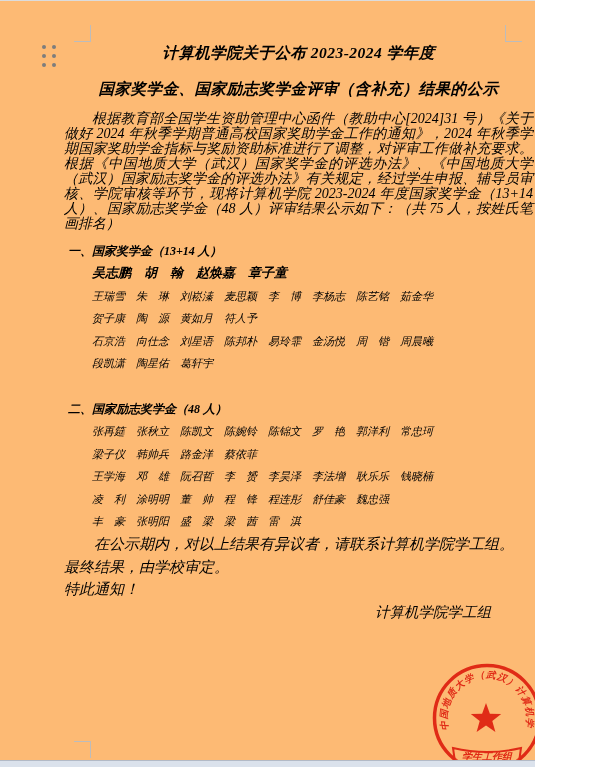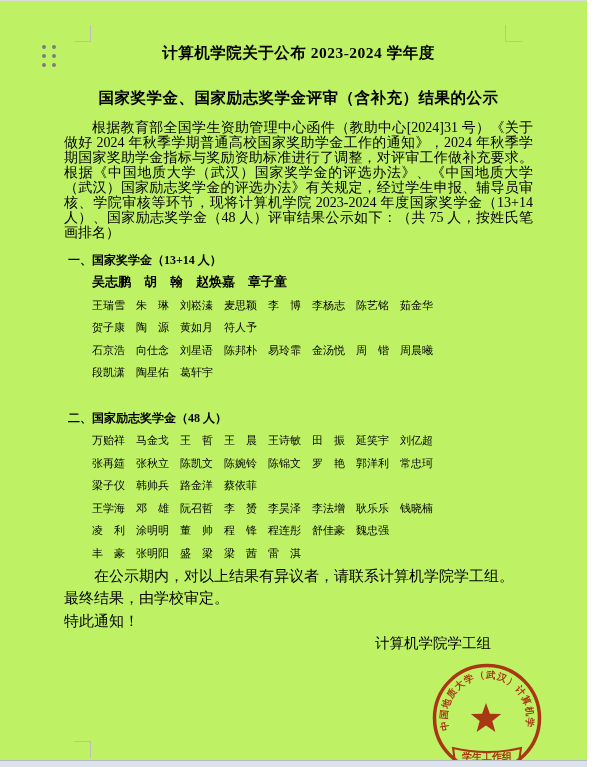--- a/index.html
+++ b/index.html
@@ -5,42 +5,43 @@
   html,body{margin:0;padding:0;}
   body{
     width:605px;height:767px;
     background:#ffffff;
     font-family:"Liberation Serif","DejaVu Serif",serif;
     color:#000;
     overflow:hidden;
   }
   .page{
     position:relative;
-    width:587px;height:767px;
-    background:#bef264;
+    width:535px;height:767px;
+    background:#fdba74;
     border-top:1px solid #dcdcdc;
     overflow:hidden;
+    font-style:italic;
   }
   
   .drag-handle{
     position:absolute;left:42px;top:44px;
     display:grid;grid-template-columns:4px 4px;grid-auto-rows:4px;
     column-gap:6px;row-gap:5px;
     cursor:grab;
   }
   .drag-handle i{width:4px;height:4px;border-radius:50%;background:#7d7d7d;display:block;}
   
   .crop{position:absolute;width:16px;height:16px;}
   .crop.tl{left:74px;top:24px;border-right:1px solid #bcbcbc;border-bottom:1px solid #bcbcbc;}
   .crop.tr{left:505px;top:24px;border-left:1px solid #bcbcbc;border-bottom:1px solid #bcbcbc;}
   .crop.bl{left:74px;top:740px;border-right:1px solid #bcbcbc;border-top:1px solid #bcbcbc;}
   
   .content{position:absolute;left:64px;top:40px;width:469px;}
   .title{font-size:15.5px;font-weight:700;text-align:center;line-height:24px;letter-spacing:.5px;}
-  .title2{margin-top:21px;}
+  .title2{margin-top:12px;}
   .body-par{
     margin:10px 0 0 0;font-size:14px;line-height:15px;
     text-align:justify;text-indent:2em;
   }
   .sec-head{margin-top:9px;font-size:12px;font-weight:700;line-height:22px;padding-left:4px;}
   .names{font-size:11px;line-height:22.6px;padding-left:28px;white-space:nowrap;}
   .names.bold{font-weight:700;font-size:13px;}
   .spacer{height:14px;}
   .closing{font-size:15px;line-height:22.6px;}
   .closing.indent{text-indent:2em;}
@@ -82,21 +83,20 @@
     <div class="sec-head">一、国家奖学金（13+14 人）</div>
     <div class="names bold">吴志鹏　胡　翰　赵焕嘉　章子童</div>
     <div class="names">王瑞雪　朱　琳　刘崧溱　麦思颖　李　博　李杨志　陈艺铭　茹金华</div>
     <div class="names">贺子康　陶　源　黄如月　符人予</div>
     <div class="names">石京浩　向仕念　刘星语　陈邦朴　易玲霏　金汤悦　周　锴　周晨曦</div>
     <div class="names">段凯潇　陶星佑　葛轩宇</div>
 
     <div class="spacer"></div>
 
     <div class="sec-head">二、国家励志奖学金（48 人）</div>
-    <div class="names">万贻祥　马金戈　王　哲　王　晨　王诗敏　田　振　延笑宇　刘亿超</div>
     <div class="names">张再筵　张秋立　陈凯文　陈婉铃　陈锦文　罗　艳　郭洋利　常忠珂</div>
     <div class="names">梁子仪　韩帅兵　路金洋　蔡依菲</div>
     <div class="names">王学海　邓　雄　阮召哲　李　赟　李昊泽　李法增　耿乐乐　钱晓楠</div>
     <div class="names">凌　利　涂明明　董　帅　程　锋　程连彤　舒佳豪　魏忠强</div>
     <div class="names">丰　豪　张明阳　盛　梁　梁　茜　雷　淇</div>
 
     <div class="closing indent">在公示期内，对以上结果有异议者，请联系计算机学院学工组。</div>
     <div class="closing">最终结果，由学校审定。</div>
     <div class="closing">特此通知！</div>
 

